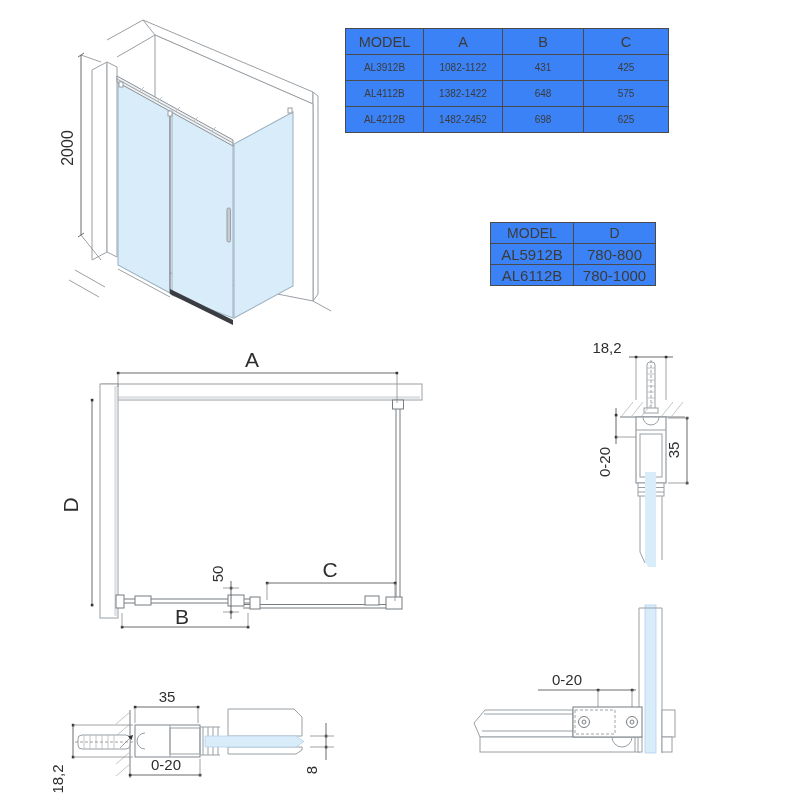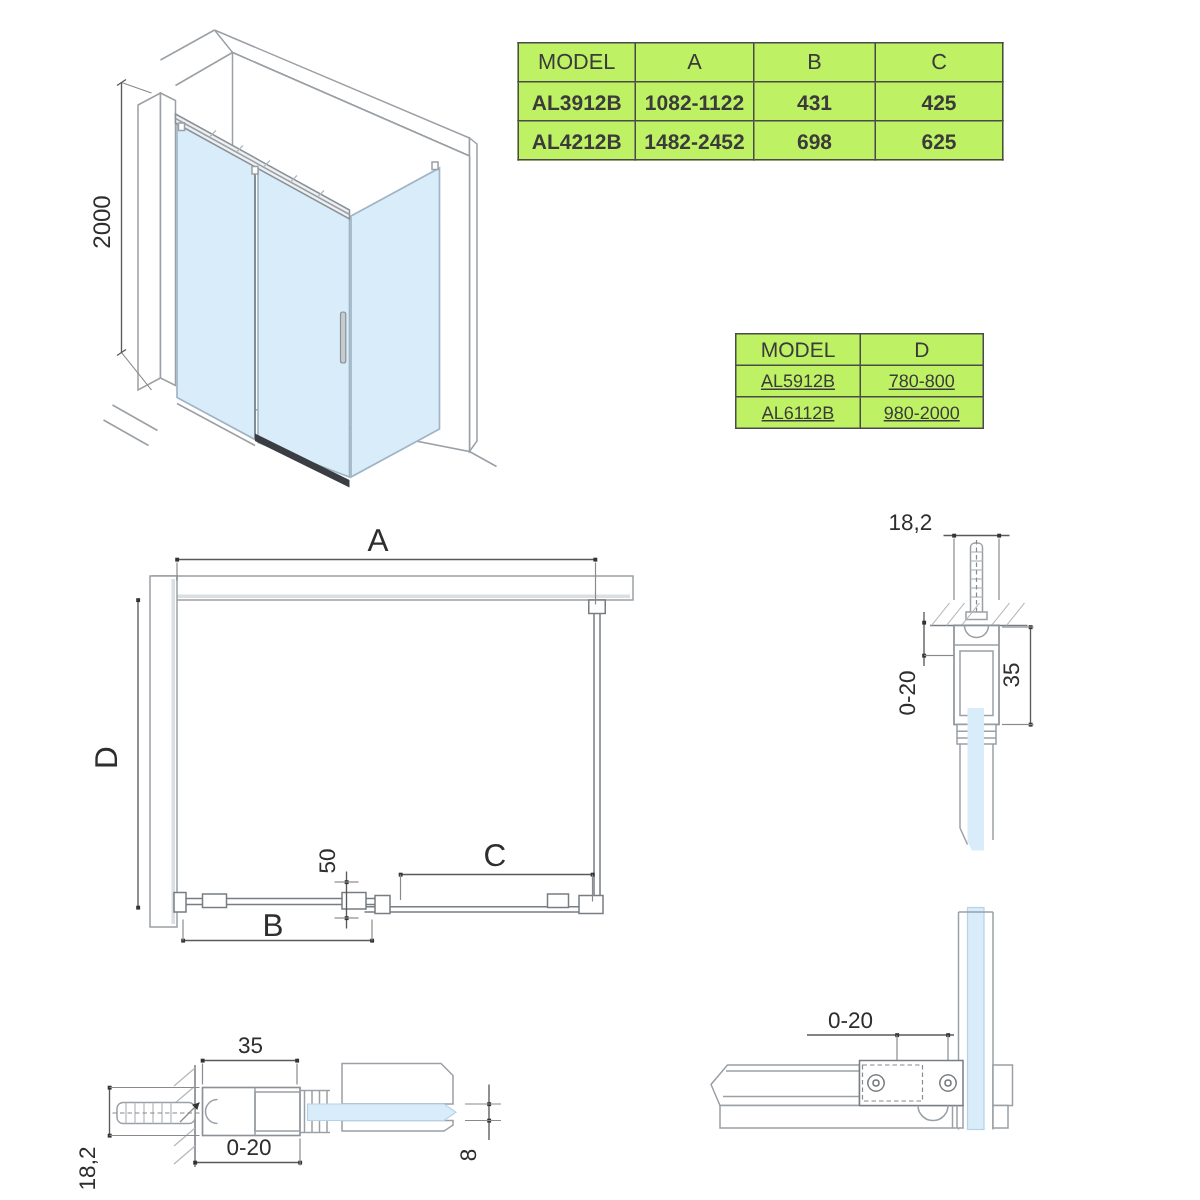--- a/index.html
+++ b/index.html
@@ -7,36 +7,36 @@
     position:relative;width:800px;height:800px;background:#ffffff;overflow:hidden;
     font-family:"Liberation Sans","DejaVu Sans",sans-serif;color:#333;
   }
   svg{position:absolute;overflow:visible;}
   svg text{font-family:"Liberation Sans","DejaVu Sans",sans-serif;fill:#2e2e2e;}
   .dim-label{font-size:15px;}
   .dim-label-big{font-size:21px;}
   .dim-label-mid{font-size:16px;}
 
   table.spec{
-    position:absolute;border-collapse:collapse;table-layout:fixed;background:#bef264;
+    position:absolute;border-collapse:collapse;table-layout:fixed;background:#3b82f6;
   }
   table.spec th,table.spec td{
     border:1.4px solid #4a4a4a;text-align:center;vertical-align:middle;
     color:#3b3b3b;padding:0 2px;overflow:hidden;white-space:nowrap;
   }
   #size-table{left:345px;top:28px;width:305px;}
   #size-table th{height:25px;font-size:14.5px;font-weight:normal;}
-  #size-table td{height:25px;font-size:14px;font-weight:bold;}
+  #size-table td{height:25px;font-size:10px;}
   #size-table th:nth-child(1),#size-table td:nth-child(1){width:73px;}
   #size-table th:nth-child(2),#size-table td:nth-child(2){width:74px;}
   #size-table th:nth-child(3),#size-table td:nth-child(3){width:76px;}
   #size-table th:nth-child(4),#size-table td:nth-child(4){width:80px;}
   #depth-table{left:490px;top:222px;width:155px;}
   #depth-table th{height:20px;font-size:14px;font-weight:normal;}
-  #depth-table td{height:20px;font-size:12px;text-decoration:underline;}
+  #depth-table td{height:20px;font-size:15px;}
   #depth-table th:nth-child(1),#depth-table td:nth-child(1){width:78px;}
   #depth-table th:nth-child(2),#depth-table td:nth-child(2){width:77px;}
 
   .ln{stroke:#9aa0a5;stroke-width:1;fill:none;}
   .lnd{stroke:#777d82;stroke-width:1;fill:none;}
   .fill-white{fill:#ffffff;}
   .dim{stroke:#5a5a5a;stroke-width:0.9;fill:none;}
   .ext{stroke:#8a8a8a;stroke-width:0.8;fill:none;}
   .tick{fill:#333;}
   .hatch{stroke:#b3b8bc;stroke-width:0.8;}
@@ -111,20 +111,26 @@
         </tr>
       </thead>
       <tbody>
         <tr>
           <td>AL3912B</td>
           <td>1082-1122</td>
           <td>431</td>
           <td>425</td>
         </tr>
         <tr>
+          <td>AL4112B</td>
+          <td>1382-1422</td>
+          <td>648</td>
+          <td>575</td>
+        </tr>
+        <tr>
           <td>AL4212B</td>
           <td>1482-2452</td>
           <td>698</td>
           <td>625</td>
         </tr>
       </tbody>
     </table>
 
   <table class="spec" id="depth-table">
       <thead>
@@ -133,21 +139,21 @@
           <th>D</th>
         </tr>
       </thead>
       <tbody>
         <tr>
           <td>AL5912B</td>
           <td>780-800</td>
         </tr>
         <tr>
           <td>AL6112B</td>
-          <td>980-2000</td>
+          <td>780-1000</td>
         </tr>
       </tbody>
     </table>
 
   <svg style="left:60px;top:345px" width="390" height="300" viewBox="0 0 390 300">
 
     <g>
       <rect class="ln fill-white" x="42" y="39" width="320" height="16"></rect>
       <line x1="44" y1="52.5" x2="360" y2="52.5" stroke="#dcdfe2" stroke-width="2.4"></line>
       <rect class="ln fill-white" x="40" y="39" width="18" height="234"></rect>

